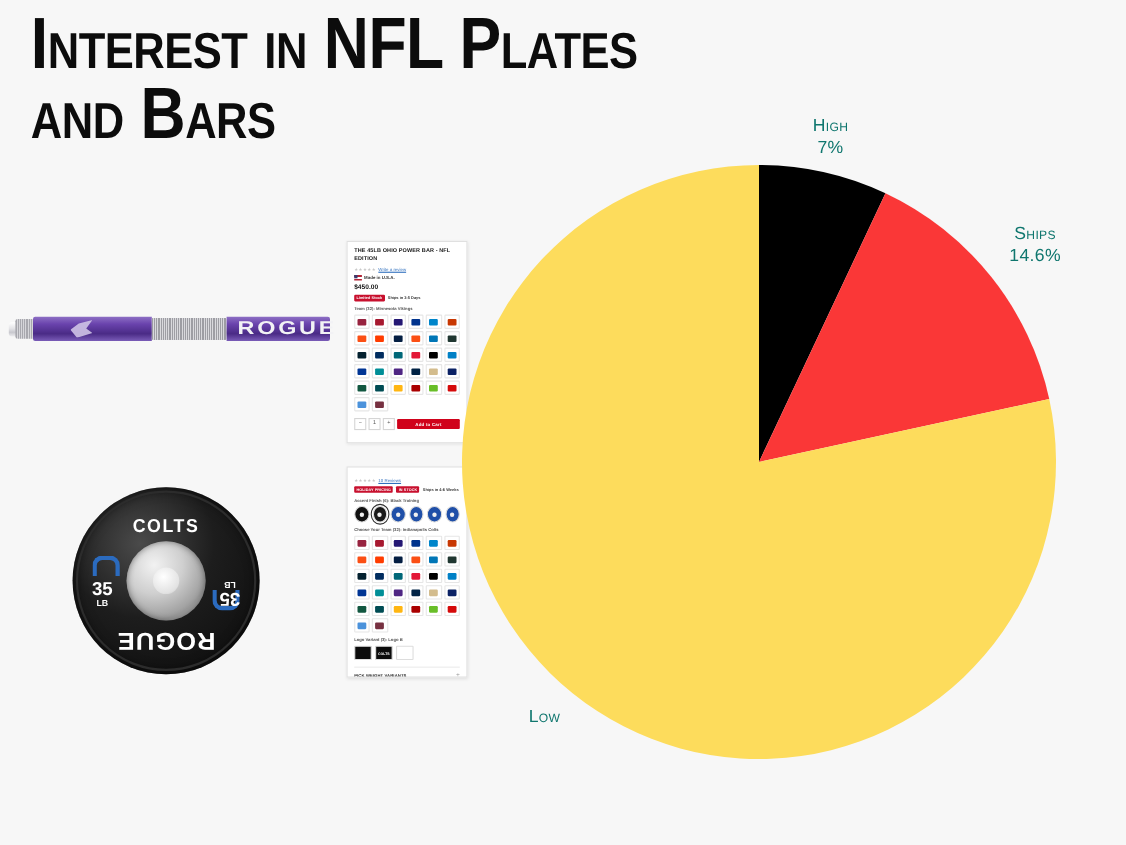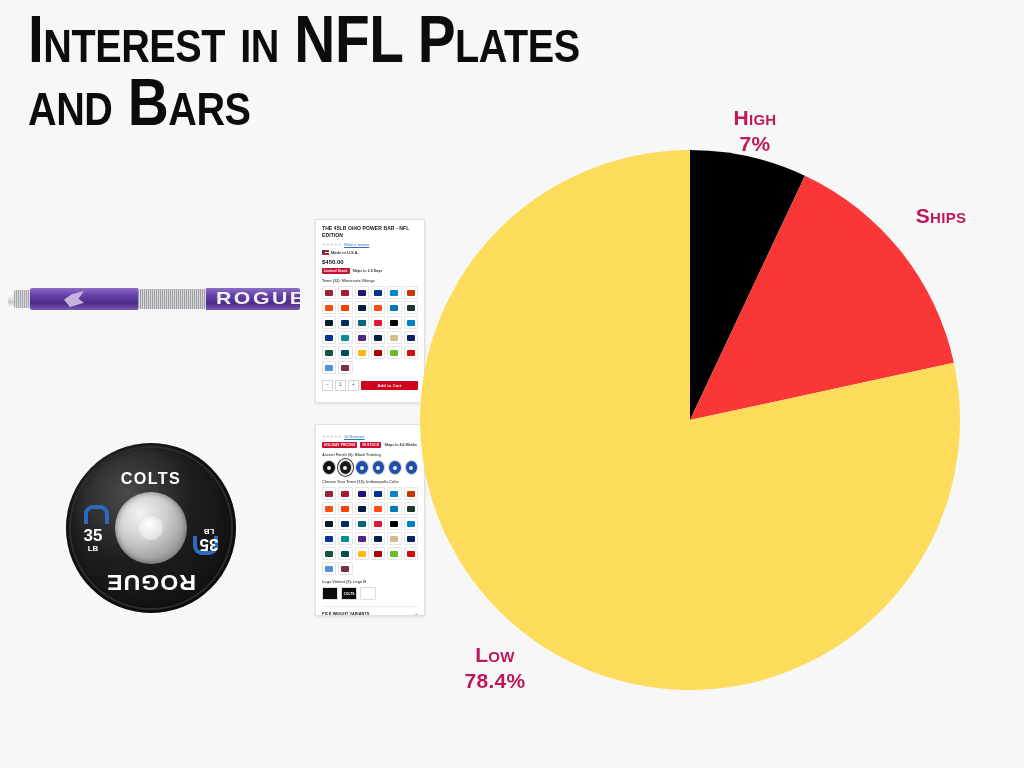--- a/index.html
+++ b/index.html
@@ -42,24 +42,24 @@
     top: 150px;
     width: 540px;
     height: 540px;
   }
   #pie-svg { display: block; width: 540px; height: 540px; }
 
   .pie-label {
     position: absolute;
     text-align: center;
     font-family: "Liberation Sans", sans-serif;
-    font-weight: bold;
-    font-size: 21px;
+    font-weight: normal;
+    font-size: 16px;
     line-height: 1.22;
-    color: #be185d;
+    color: #0f766e;
     font-variant: small-caps;
     letter-spacing: 0.3px;
     white-space: nowrap;
   }
   .pie-label .pct { font-variant: normal; display: block; }
 
   #label-high   { left: 700px; top: 105px;  width: 110px; }
   #label-medium { left: 866px; top: 203px;  width: 150px; }
   #label-low    { left: 430px; top: 642px;  width: 130px; }
 
@@ -603,17 +603,17 @@
       </g>
   </svg>
 </div>
 
 <div class="pie-label" id="label-high">
   <span>High</span>
   <span class="pct">7%</span>
 </div>
 <div class="pie-label" id="label-medium">
   <span>Ships</span>
+  <span class="pct">14.6%</span>
 </div>
 <div class="pie-label" id="label-low">
   <span>Low</span>
-  <span class="pct">78.4%</span>
 </div>
 
 </body></html>

